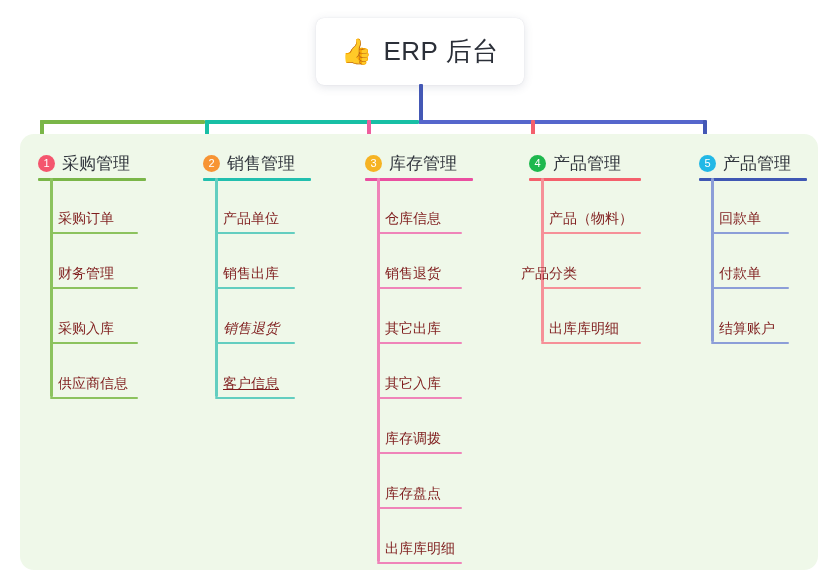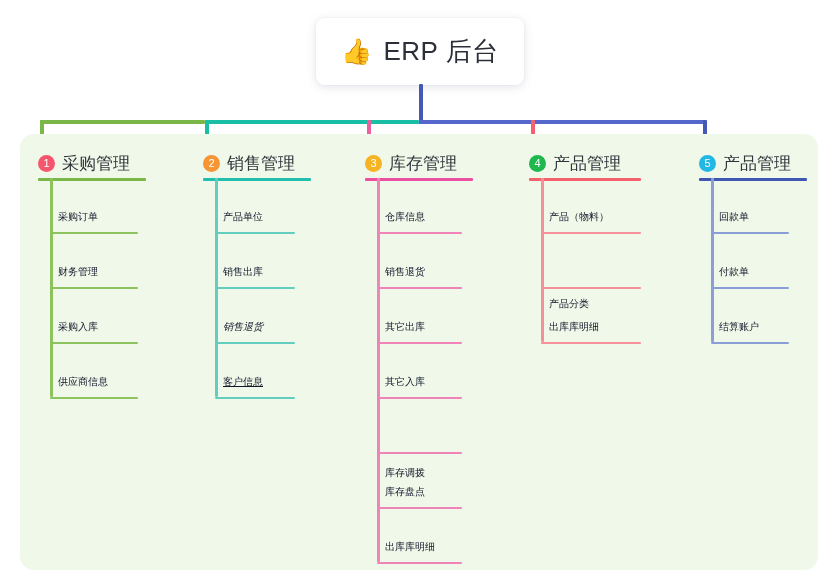--- a/index.html
+++ b/index.html
@@ -36,21 +36,21 @@
   .col-head{position:relative;display:flex;align-items:center;gap:7px;height:26px;}
   .badge{
     width:17px;height:17px;border-radius:50%;
     color:#fff;font-size:11px;line-height:17px;text-align:center;
     flex:0 0 auto;font-family:"Liberation Sans",sans-serif;
   }
   .col-title{font-size:17px;color:#30343c;white-space:nowrap;}
   .head-rule{position:absolute;height:3px;border-radius:1px;}
   .spine{position:absolute;width:3px;border-radius:1px;}
   .item-label{
-    position:absolute;font-size:10px;color:#0f172a;white-space:nowrap;text-align:center;
+    position:absolute;font-size:14px;color:#7f1d1d;white-space:nowrap;text-align:center;
   }
   .item-rule{position:absolute;height:2px;border-radius:1px;}
 </style>
 </head>
 <body>
 
 <div id="stage">
 
   <div class="title-card">
     <span class="title-emoji">👍</span>
@@ -106,35 +106,35 @@
         <div class="head-rule" style="left: 345px; top: 44px; width: 108px; background: rgb(234, 79, 160);"></div>
         <div class="spine" style="left: 357px; top: 44px; height: 384px; background: rgb(239, 132, 185);"></div>
         <div class="item-label" style="left: 365px; top: 76px;">仓库信息</div>
         <div class="item-rule" style="left: 357px; top: 98px; width: 85px; background: rgb(239, 132, 185);"></div>
         <div class="item-label" style="left: 365px; top: 131px;">销售退货</div>
         <div class="item-rule" style="left: 357px; top: 153px; width: 85px; background: rgb(239, 132, 185);"></div>
         <div class="item-label" style="left: 365px; top: 186px;">其它出库</div>
         <div class="item-rule" style="left: 357px; top: 208px; width: 85px; background: rgb(239, 132, 185);"></div>
         <div class="item-label" style="left: 365px; top: 241px;">其它入库</div>
         <div class="item-rule" style="left: 357px; top: 263px; width: 85px; background: rgb(239, 132, 185);"></div>
-        <div class="item-label" style="left: 365px; top: 296px; margin-top: 36px;">库存调拨</div>
+        <div class="item-label" style="left: 365px; top: 296px;">库存调拨</div>
         <div class="item-rule" style="left: 357px; top: 318px; width: 85px; background: rgb(239, 132, 185);"></div>
         <div class="item-label" style="left: 365px; top: 351px;">库存盘点</div>
         <div class="item-rule" style="left: 357px; top: 373px; width: 85px; background: rgb(239, 132, 185);"></div>
         <div class="item-label" style="left: 365px; top: 406px;">出库库明细</div>
         <div class="item-rule" style="left: 357px; top: 428px; width: 85px; background: rgb(239, 132, 185);"></div>
         <div class="col-head" style="position: absolute; left: 509px; top: 16px;">
           <span class="badge" style="background: rgb(30, 184, 78);">4</span>
           <span class="col-title">产品管理</span>
         </div>
         <div class="head-rule" style="left: 509px; top: 44px; width: 112px; background: rgb(244, 96, 108);"></div>
         <div class="spine" style="left: 521px; top: 44px; height: 164px; background: rgb(246, 144, 152);"></div>
         <div class="item-label" style="left: 529px; top: 76px;">产品（物料）</div>
         <div class="item-rule" style="left: 521px; top: 98px; width: 100px; background: rgb(246, 144, 152);"></div>
-        <div class="item-label" style="left: 529px; top: 131px; margin-top: 32px;">产品分类</div>
+        <div class="item-label" style="left: 501px; top: 131px;">产品分类</div>
         <div class="item-rule" style="left: 521px; top: 153px; width: 100px; background: rgb(246, 144, 152);"></div>
         <div class="item-label" style="left: 529px; top: 186px;">出库库明细</div>
         <div class="item-rule" style="left: 521px; top: 208px; width: 100px; background: rgb(246, 144, 152);"></div>
         <div class="col-head" style="position: absolute; left: 679px; top: 16px;">
           <span class="badge" style="background: rgb(34, 184, 230);">5</span>
           <span class="col-title">产品管理</span>
         </div>
         <div class="head-rule" style="left: 679px; top: 44px; width: 108px; background: rgb(63, 87, 179);"></div>
         <div class="spine" style="left: 691px; top: 44px; height: 164px; background: rgb(140, 158, 216);"></div>
         <div class="item-label" style="left: 699px; top: 76px;">回款单</div>

